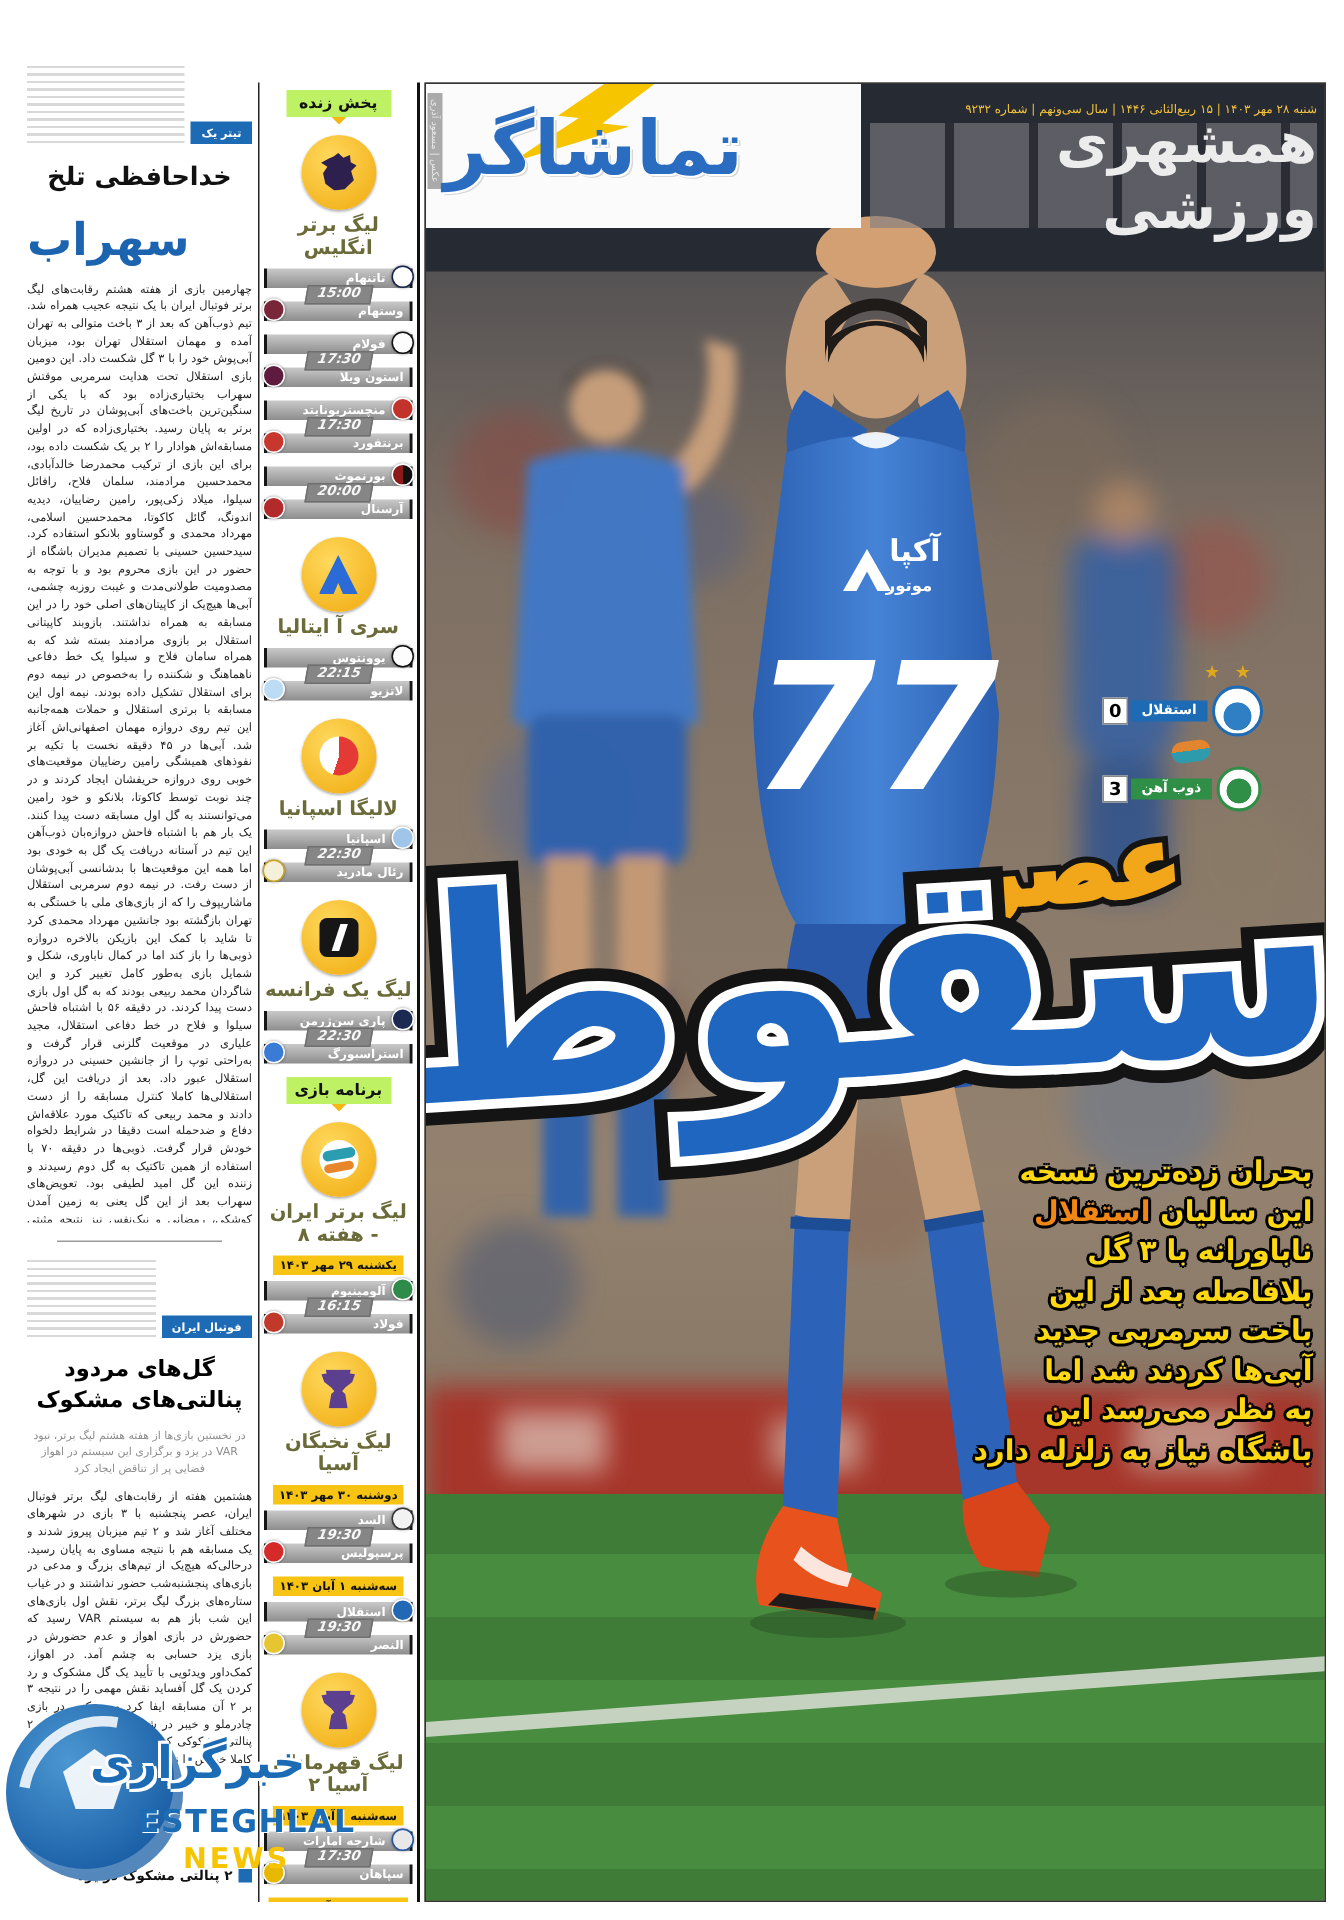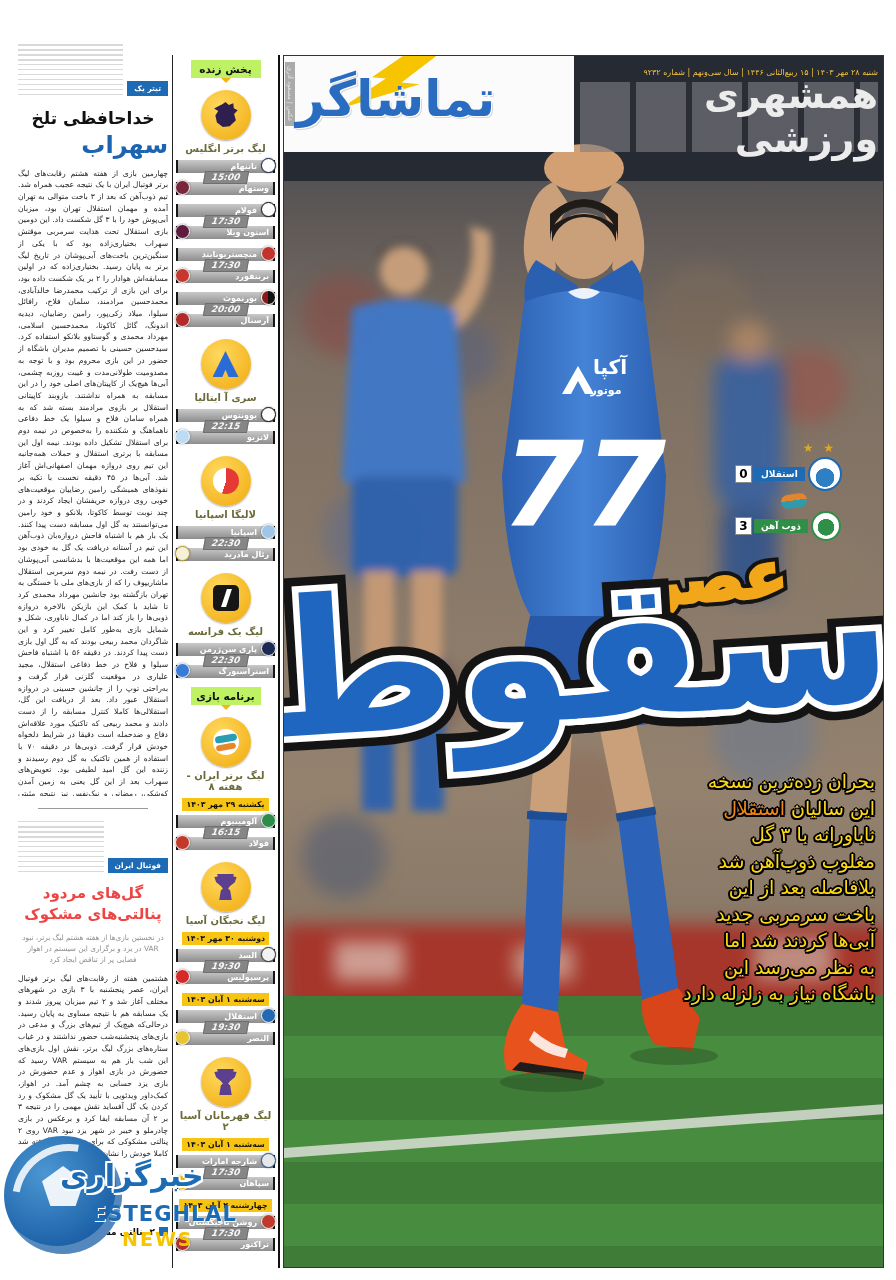--- a/index.html
+++ b/index.html
@@ -4,26 +4,26 @@
 <style>
   html,body{margin:0;padding:0;background:#e9e9e9;font-family:"DejaVu Sans",sans-serif;}
   .page{position:relative;width:896px;height:1280px;background:#fff;overflow:hidden;margin:0 auto;}
 
   
   .leftcol{position:absolute;left:18px;top:44px;width:150px;direction:rtl;}
   .art-head{display:flex;direction:ltr;align-items:flex-end;gap:4px;}
   .lines-block{flex:1;height:52px;background:repeating-linear-gradient(180deg,#d9d9d9 0 1.5px,#fff 1.5px 5px);}
   .tag{background:#1d6ab5;color:#fff;font-size:7.5px;font-weight:bold;padding:3px 7px;white-space:nowrap;}
   .t-black{font-size:17px;font-weight:bold;color:#111;text-align:center;margin:12px 0 0;}
-  .t-blue{font-size:24px;font-weight:bold;color:#1d64b0;text-align:right;margin:4px 0 8px;line-height:1.15;}
+  .t-blue{font-size:30px;font-weight:bold;color:#1d64b0;text-align:left;margin:16px 0 8px;line-height:1.15;}
   .body-text{font-size:7.6px;line-height:11.7px;text-align:justify;color:#232323;overflow:hidden;}
   .bt1{height:628px;}
   .bt2{height:250px;}
   .sep{border:0;border-top:1px solid #9a9a9a;margin:12px 20px;}
-  .t2{font-size:15px;font-weight:bold;color:#ef4444;text-align:center;line-height:21px;margin:10px 0 0;}
+  .t2{font-size:15px;font-weight:bold;color:#000000;text-align:center;line-height:21px;margin:10px 0 0;}
   .lead{font-size:7.3px;color:#8d8d8d;text-align:center;line-height:11px;margin:7px 2px 8px;}
   .callout{display:flex;align-items:center;gap:4px;font-size:9px;font-weight:bold;color:#111;margin-top:4px;}
   .callout .sq{width:9px;height:9px;background:#1d6ab5;flex:0 0 auto;}
 
   
   .wm{position:absolute;left:4px;top:1128px;width:220px;height:150px;z-index:6;}
   .wm-ball{position:absolute;left:0;top:8px;width:118px;height:118px;border-radius:50%;
     background:radial-gradient(circle at 35% 32%,#4b97d2,#1b5fa6 70%);box-shadow:inset -6px -8px 0 rgba(255,255,255,.25);}
   .wm-ball::before{content:"";position:absolute;left:38px;top:30px;width:42px;height:40px;background:#fff;opacity:.9;
     clip-path:polygon(50% 0,100% 38%,80% 100%,20% 100%,0 38%);}
@@ -48,21 +48,21 @@
   .glyph{width:26px;height:26px;}
   .g-pl{background:#2d1f4e;clip-path:polygon(50% 0,63% 12%,80% 5%,82% 24%,97% 32%,83% 46%,90% 70%,66% 93%,40% 96%,17% 79%,11% 52%,22% 35%,6% 25%,26% 14%,38% 9%);}
   .g-sa{background:#2a6bd8;clip-path:polygon(50% 0,100% 100%,62% 100%,50% 72%,38% 100%,0 100%);}
   .g-ll{border-radius:50%;background:conic-gradient(#e53935 0 55%,#fff 55% 100%);}
   .g-l1{background:#161616;border-radius:5px;position:relative;}
   .g-l1::after{content:"";position:absolute;left:11px;top:4px;width:5px;height:18px;background:#fff;transform:skewX(-18deg);}
   .g-ir{position:relative;border-radius:50%;overflow:hidden;background:#fff;}
   .g-ir::before{content:"";position:absolute;left:2px;top:6px;width:22px;height:7px;border-radius:5px;background:#2a9db0;transform:rotate(-10deg);}
   .g-ir::after{content:"";position:absolute;left:3px;top:15px;width:20px;height:6px;border-radius:5px;background:#e8862c;transform:rotate(-10deg);}
   .g-cup{background:#5d3f8f;clip-path:polygon(18% 0,82% 0,80% 10%,93% 12%,86% 32%,68% 46%,60% 56%,68% 63%,74% 100%,26% 100%,32% 63%,40% 56%,32% 46%,14% 32%,7% 12%,20% 10%);}
-  .league-label{font-size:10px;font-weight:bold;color:#6b6b3a;margin:2px 0 6px;}
+  .league-label{font-size:13px;font-weight:bold;color:#6b6b3a;margin:2px 0 6px;}
   .fx{margin:4px 0 9px;}
   .fx-bar{position:relative;height:13px;background:linear-gradient(180deg,#c9c9c9,#8d8d8d);display:flex;align-items:center;
     color:#fff;font-weight:bold;font-size:8px;border-left:2px solid #161616;border-right:2px solid #161616;}
   .fx-bar.home{padding:0 16px 0 4px;}
   .fx-bar.away{padding:0 4px 0 16px;}
   .team-logo{width:15px;height:15px;border-radius:50%;border:1px solid #fff;box-shadow:0 0 2px rgba(0,0,0,.45);
     position:absolute;top:-2px;box-sizing:border-box;}
   .home .team-logo{right:-3px;}
   .away .team-logo{left:-3px;}
   .fx-time{width:42px;margin:-2px auto;position:relative;z-index:2;text-align:center;font-size:9px;font-weight:bold;
@@ -126,21 +126,21 @@
   .kicker{position:absolute;right:96px;top:492px;z-index:4;font-size:62px;font-weight:bold;color:#f2a71b;
     transform:rotate(-4deg);direction:rtl;line-height:1;}
   .kicker::before{-webkit-text-stroke:12px #141414;color:#141414;z-index:-2;}
   .kicker::after{-webkit-text-stroke:4px #f2a71b;color:#f2a71b;}
   .mainline{position:absolute;left:-8px;top:498px;width:616px;z-index:4;text-align:center;font-size:188px;font-weight:bold;
     color:#1e66c0;transform:rotate(-3.5deg);direction:rtl;line-height:1.05;}
   .mainline::before{-webkit-text-stroke:30px #141414;color:#141414;z-index:-2;}
   .mainline::after{-webkit-text-stroke:13px #fff;color:#fff;z-index:-1;}
 
   .standfirst{position:absolute;right:8px;top:712px;width:230px;z-index:5;direction:rtl;text-align:right;}
-  .yline{font-size:19px;line-height:26.5px;font-weight:normal;color:#ffd814;white-space:nowrap;
+  .yline{font-size:19px;line-height:26.5px;font-weight:bold;color:#ffd814;white-space:nowrap;
     text-shadow:2px 0 0 #000,-2px 0 0 #000,0 2px 0 #000,0 -2px 0 #000,1.5px 1.5px 0 #000,-1.5px 1.5px 0 #000,1.5px -1.5px 0 #000,-1.5px -1.5px 0 #000;margin-left:12px;}
   .hl{color:#f08614;}
 </style>
 </head>
 <body>
 
 <div class="page">
 
   <div class="leftcol">
     <div class="art-head">
@@ -487,21 +487,20 @@
       </div>
     </div>
 
     <div class="kicker outlined" data-text="عصر">عصر</div>
     <div class="mainline outlined" data-text="سقوط">سقوط</div>
 
     <div class="standfirst">
       <div class="yline">بحران زده‌ترین نسخه</div>
       <div class="yline"><span>این سالیان</span> <span class="hl">استقلال</span></div>
       <div class="yline">ناباورانه با ۳ گل</div>
-      <div class="yline">مغلوب ذوب‌آهن شد</div>
       <div class="yline">بلافاصله بعد از این</div>
       <div class="yline">باخت سرمربی جدید</div>
       <div class="yline">آبی‌ها کردند شد اما</div>
       <div class="yline">به نظر می‌رسد این</div>
       <div class="yline">باشگاه نیاز به زلزله دارد</div>
     </div>
   </div>
 
 </div>
 

